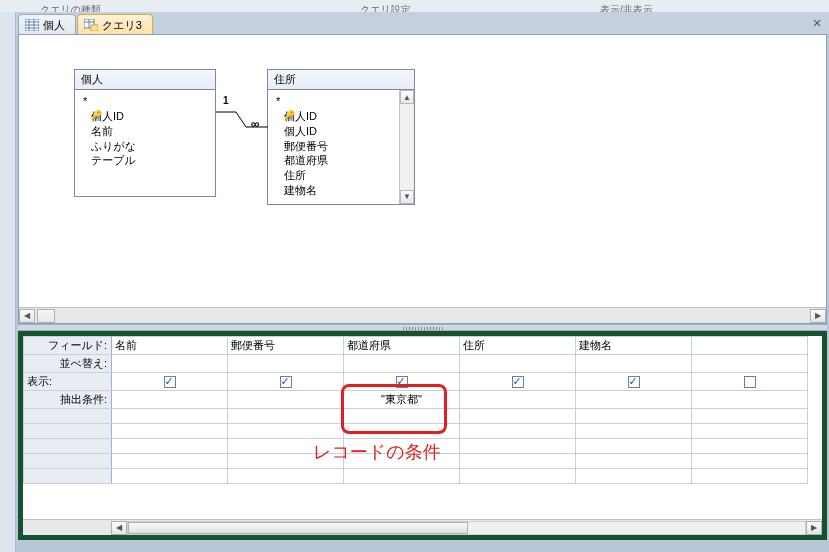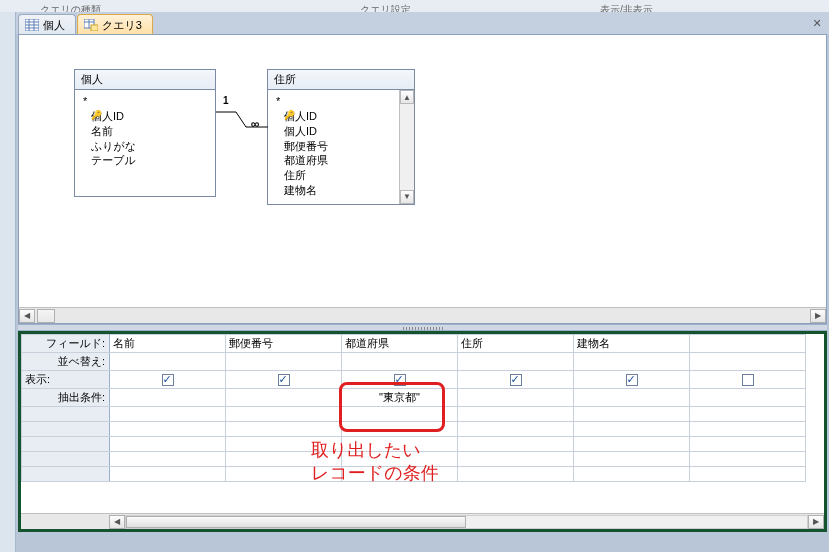--- a/index.html
+++ b/index.html
@@ -167,22 +167,22 @@
   content:"";
   position:absolute;
   left:50%; top:2px;
   width:40px;height:3px;
   margin-left:-20px;
   background: repeating-linear-gradient(90deg,#888 0 1px,transparent 1px 3px);
 }
 .grid-pane {
   flex: 1;
   background: #fff;
-  border: 3px solid #14532d;
-  margin: 0 2px 20px 2px;
+  border: 5px solid #14532d;
+  margin: 0 2px 12px 2px;
   position: relative;
   overflow: hidden;
 }
 .grid-wrapper {
   position: absolute;
   top:0;left:0;right:0;bottom:16px;
   overflow: hidden;
 }
 .qgrid {
   border-collapse: collapse;
@@ -445,21 +445,20 @@
                 <td class="data-col"></td>
                 <td class="data-col"></td>
                 <td class="data-col"></td>
                 <td class="data-col"></td>
               </tr>
         </tbody>
           </table>
 
         <div class="criteria-highlight" style="left:318px;top:48px;width:106px;height:50px"></div>
         <div class="annotation" style="left:290px;top:105px;">
-          <div>取り出したい</div>
           <div>レコードの条件</div>
         </div>
       </div>
 
       <div class="hscroll-grid">
         <div class="spacer"></div>
         <div class="arrow-btn">◀</div>
         <div class="track">
             <div class="thumb"></div>
           </div>

